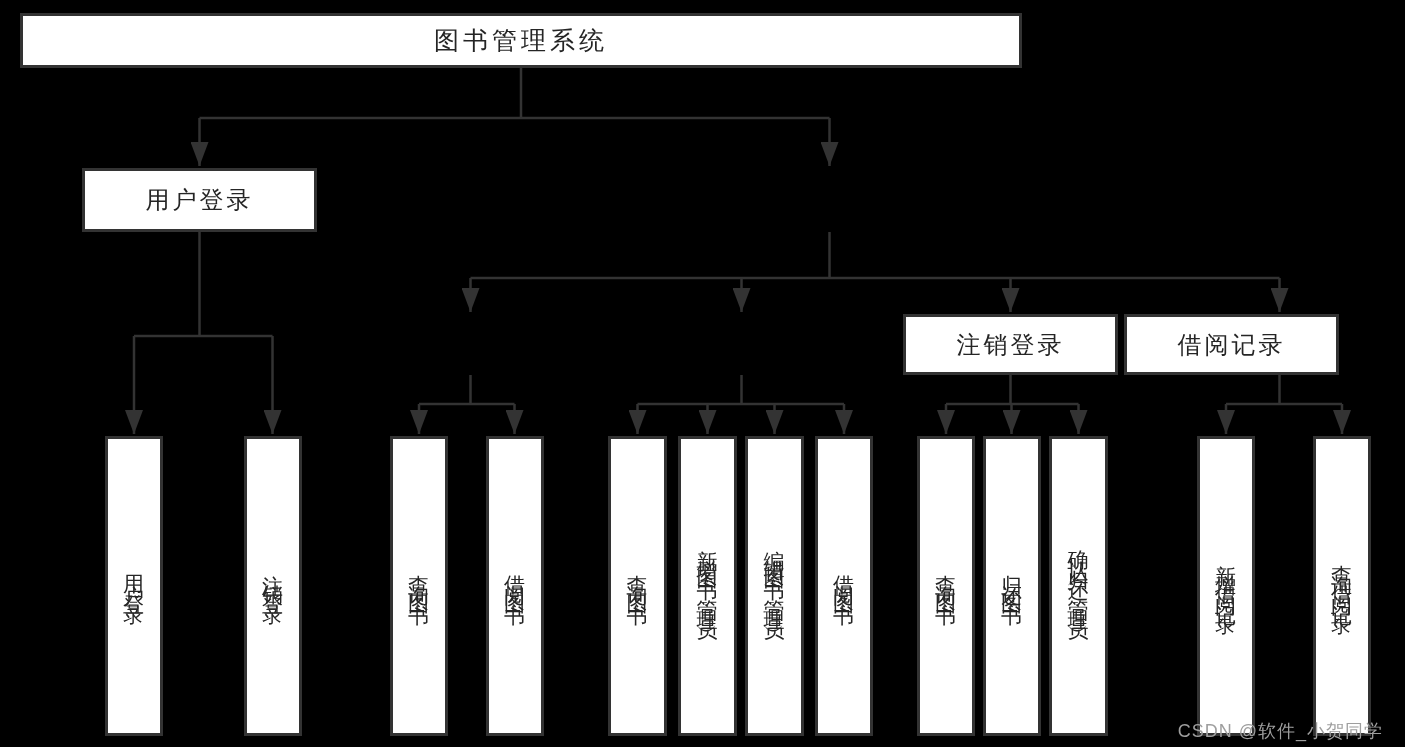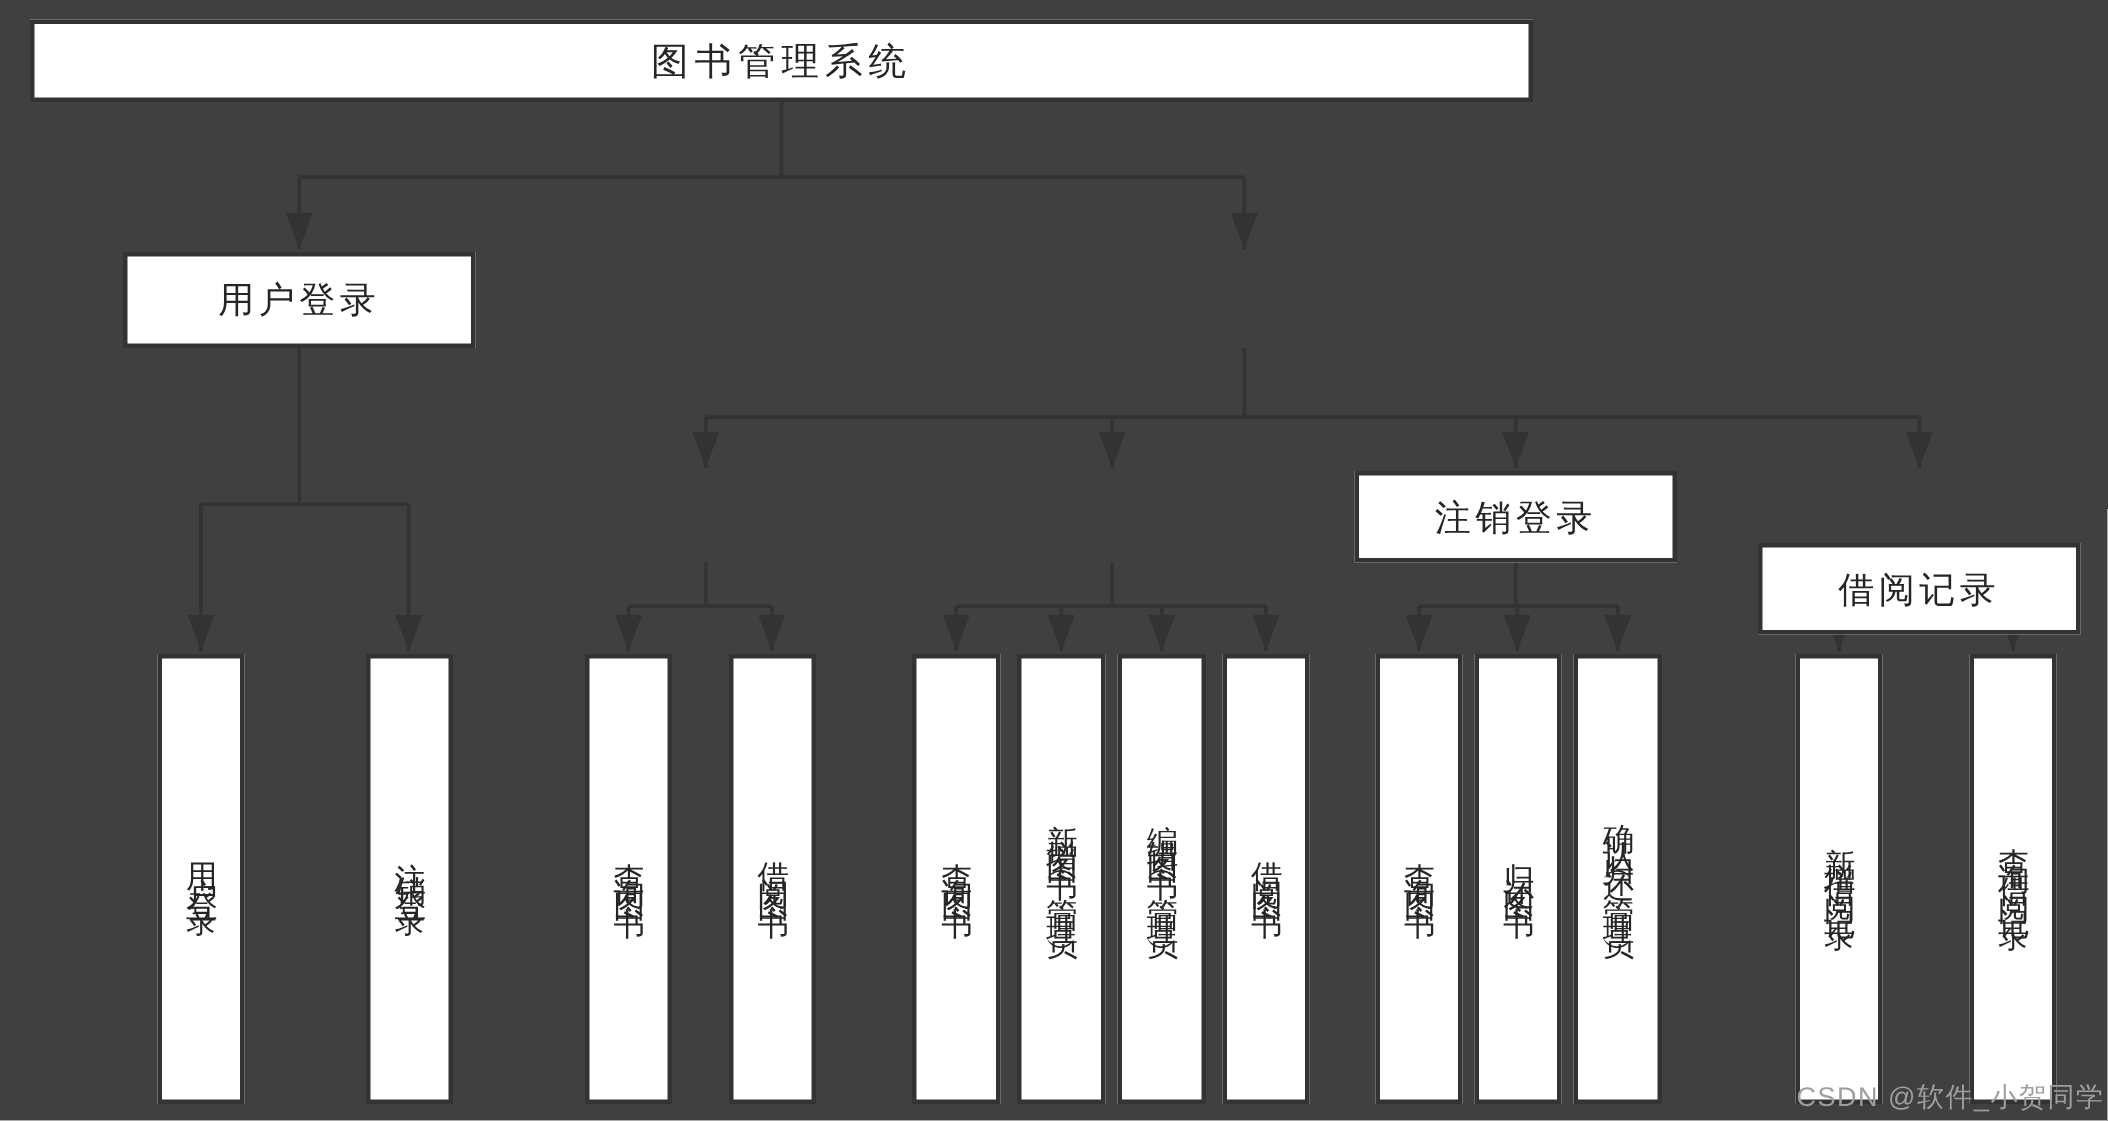--- a/index.html
+++ b/index.html
@@ -1,20 +1,20 @@
 <!DOCTYPE html>
 <html><head>
 <meta charset="utf-8">
 <style>
   html,body { margin:0; padding:0; background:#ffffff; }
   .canvas {
     position: relative;
     width: 1405px;
     height: 747px;
-    background: #404040;
+    background: #000000;
     font-family: "Liberation Sans", "DejaVu Sans", sans-serif;
     overflow: hidden;
   }
   svg.connectors {
     position: absolute;
     left: 0; top: 0;
     width: 1405px; height: 747px;
   }
   .node {
     position: absolute;
@@ -33,21 +33,21 @@
     writing-mode: vertical-rl;
     text-orientation: mixed;
     font-size: 21px;
     letter-spacing: 10px;
     line-height: 1;
     white-space: nowrap;
     color: #252525;
   }
   .watermark {
     position: absolute;
-    right: 2px;
+    right: 22px;
     bottom: 4px;
     font-size: 18px;
     color: #9e9e9e;
     letter-spacing: 1px;
     z-index: 10;
     white-space: nowrap;
     text-align: center;
   }
 </style>
 </head>
@@ -97,21 +97,21 @@
     <span>图书管理系统</span>
   </div>
 
   <div class="node hnode" style="left:82px; top:168px; width:235px; height:64px;">
     <span>用户登录</span>
   </div>
 
   <div class="node hnode" style="left:903px; top:314px; width:215px; height:61px;">
     <span>注销登录</span>
   </div>
-  <div class="node hnode" style="left:1172px; top:314px; width:215px; height:61px;margin-top:48px;">
+  <div class="node hnode" style="left:1124px; top:314px; width:215px; height:61px;">
     <span>借阅记录</span>
   </div>
 
   <div class="node leaf" style="left:105px; top:436px; width:58px; height:300px;">
     <span class="vtext">用户登录</span>
   </div>
   <div class="node leaf" style="left:244px; top:436px; width:58px; height:300px;">
     <span class="vtext">注销登录</span>
   </div>
 

